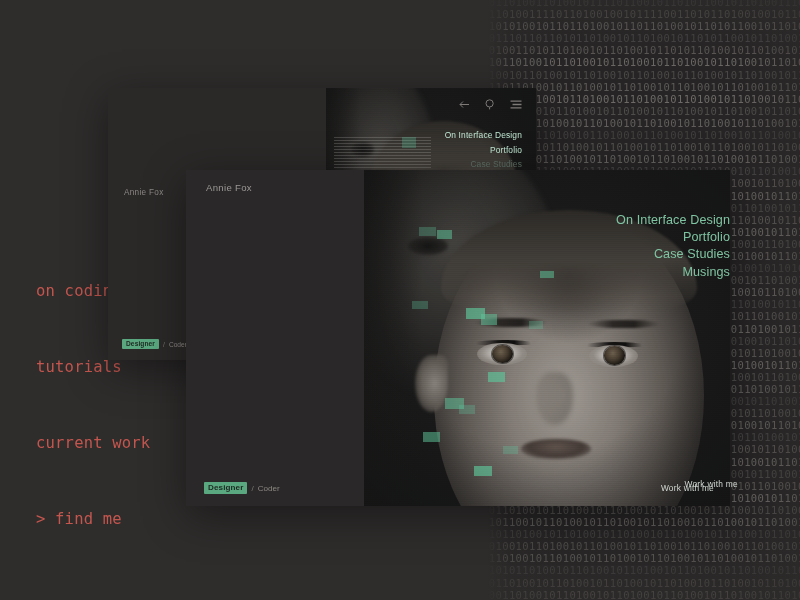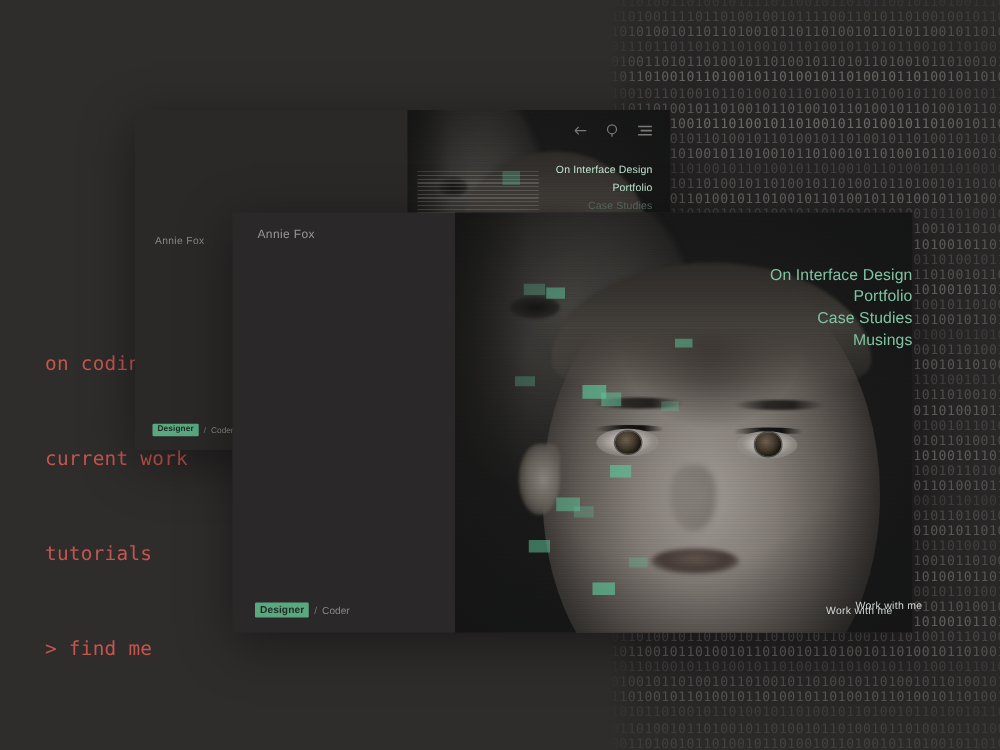--- a/index.html
+++ b/index.html
@@ -368,22 +368,22 @@
 
 <div id="stage">
 
   <div class="binary-panel">
     <div class="binary-rows" id="binary-rows"><span class="r" style="color: rgba(190, 186, 182, 0.3);">1011010011010010111101100101101011001011010011101</span><span class="r" style="color: rgba(190, 186, 182, 0.48);">0110100111101101001001011110011010110100100101101</span><span class="r" style="color: rgba(190, 186, 182, 0.66);">1101010010110110100101101101001011010110010110100</span><span class="r" style="color: rgba(190, 186, 182, 0.35);">0011101101101011010010110100101101011001011010011</span><span class="r" style="color: rgba(190, 186, 182, 0.53);">1010011010110100101101001011010110100101101001011</span><span class="r" style="color: rgba(190, 186, 182, 0.71);">0101101001011010010110100101101001011010010110100</span><span class="r" style="color: rgba(190, 186, 182, 0.39);">1100101101001011010010110100101101001011010010110</span><span class="r" style="color: rgba(190, 186, 182, 0.57);">1110110100101101001011010010110100101101001011010</span><span class="r" style="color: rgba(190, 186, 182, 0.75);">0110011010010110100101101001011010010110100101101</span><span class="r" style="color: rgba(190, 186, 182, 0.44);">1001101001011010010110100101101001011010010110100</span><span class="r" style="color: rgba(190, 186, 182, 0.62);">0101010110100101101001011010010110100101101001011</span><span class="r" style="color: rgba(190, 186, 182, 0.3);">1101001011010010110100101101001011010010110100101</span><span class="r" style="color: rgba(190, 186, 182, 0.48);">1011010010110100101101001011010010110100101101001</span><span class="r" style="color: rgba(190, 186, 182, 0.66);">0110100101101001011010010110100101101001011010010</span><span class="r" style="color: rgba(190, 186, 182, 0.35);">1101001011010010110100101101001011010010110100101</span><span class="r" style="color: rgba(190, 186, 182, 0.53);">0011010010110100101101001011010010110100101101001</span><span class="r" style="color: rgba(190, 186, 182, 0.71);">1010110100101101001011010010110100101101001011010</span><span class="r" style="color: rgba(190, 186, 182, 0.39);">0110101101001011010010110100101101001011010010110</span><span class="r" style="color: rgba(190, 186, 182, 0.57);">1101011010010110100101101001011010010110100101101</span><span class="r" style="color: rgba(190, 186, 182, 0.75);">0010110100101101001011010010110100101101001011010</span><span class="r" style="color: rgba(190, 186, 182, 0.44);">1011010010110100101101001011010010110100101101001</span><span class="r" style="color: rgba(190, 186, 182, 0.62);">1100110100101101001011010010110100101101001011010</span><span class="r" style="color: rgba(190, 186, 182, 0.3);">0101101001011010010110100101101001011010010110100</span><span class="r" style="color: rgba(190, 186, 182, 0.48);">1110100101101001011010010110100101101001011010010</span><span class="r" style="color: rgba(190, 186, 182, 0.66);">0011010010110100101101001011010010110100101101001</span><span class="r" style="color: rgba(190, 186, 182, 0.35);">1001011010010110100101101001011010010110100101101</span><span class="r" style="color: rgba(190, 186, 182, 0.53);">0110010110100101101001011010010110100101101001011</span><span class="r" style="color: rgba(190, 186, 182, 0.71);">1010101101001011010010110100101101001011010010110</span><span class="r" style="color: rgba(190, 186, 182, 0.39);">0101101001011010010110100101101001011010010110100</span><span class="r" style="color: rgba(190, 186, 182, 0.57);">1101001011010010110100101101001011010010110100101</span><span class="r" style="color: rgba(190, 186, 182, 0.75);">0010110100101101001011010010110100101101001011010</span><span class="r" style="color: rgba(190, 186, 182, 0.44);">1011010010110100101101001011010010110100101101001</span><span class="r" style="color: rgba(190, 186, 182, 0.62);">1100101101001011010010110100101101001011010010110</span><span class="r" style="color: rgba(190, 186, 182, 0.3);">0110100101101001011010010110100101101001011010010</span><span class="r" style="color: rgba(190, 186, 182, 0.48);">1011001011010010110100101101001011010010110100101</span><span class="r" style="color: rgba(190, 186, 182, 0.66);">0101101001011010010110100101101001011010010110100</span><span class="r" style="color: rgba(190, 186, 182, 0.35);">1110010110100101101001011010010110100101101001011</span><span class="r" style="color: rgba(190, 186, 182, 0.53);">0011010010110100101101001011010010110100101101001</span><span class="r" style="color: rgba(190, 186, 182, 0.71);">1010110100101101001011010010110100101101001011010</span><span class="r" style="color: rgba(190, 186, 182, 0.39);">0110100101101001011010010110100101101001011010010</span><span class="r" style="color: rgba(190, 186, 182, 0.57);">1101001011010010110100101101001011010010110100101</span><span class="r" style="color: rgba(190, 186, 182, 0.75);">0010110100101101001011010010110100101101001011010</span><span class="r" style="color: rgba(190, 186, 182, 0.44);">1011010010110100101101001011010010110100101101001</span><span class="r" style="color: rgba(190, 186, 182, 0.62);">1101100101101001011010010110100101101001011010010</span><span class="r" style="color: rgba(190, 186, 182, 0.3);">0101101001011010010110100101101001011010010110100</span><span class="r" style="color: rgba(190, 186, 182, 0.48);">1010010110100101101001011010010110100101101001011</span><span class="r" style="color: rgba(190, 186, 182, 0.66);">0110100101101001011010010110100101101001011010010</span><span class="r" style="color: rgba(190, 186, 182, 0.35);">1101011010010110100101101001011010010110100101101</span><span class="r" style="color: rgba(190, 186, 182, 0.53);">0011010010110100101101001011010010110100101101001</span><span class="r" style="color: rgba(190, 186, 182, 0.71);">1001101001011010010110100101101001011010010110100</span></div>
     <div class="binary-shade"></div>
   </div>
 
   <div class="terminal">
     <span class="tline">on coding</span>
+    <span class="tline">tutorials</span>
     <span class="tline">current work</span>
-    <span class="tline">tutorials</span>
     <span class="tline">&gt; find me</span>
   </div>
 
   <div class="win win-shadow" id="win-back">
 
     <div class="bk-photo">
       <div class="portrait">
         <div class="bg-face"></div>
         <div class="bg-face-eye"></div>
         <div class="main-head"></div>

